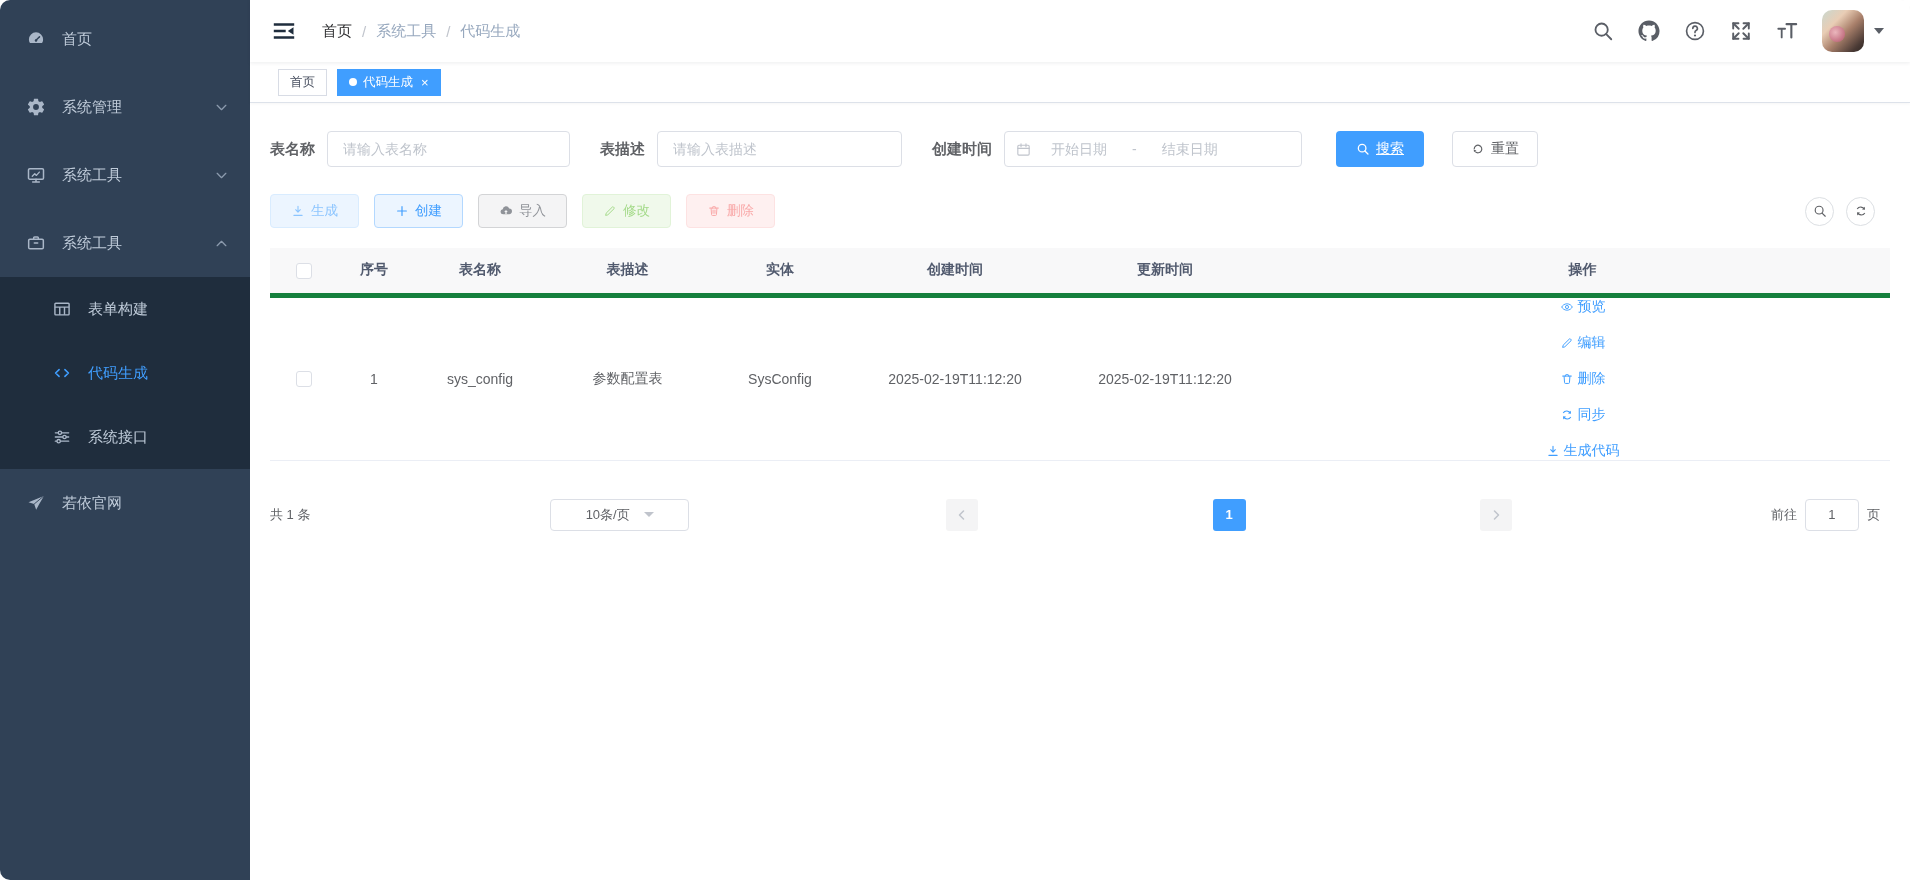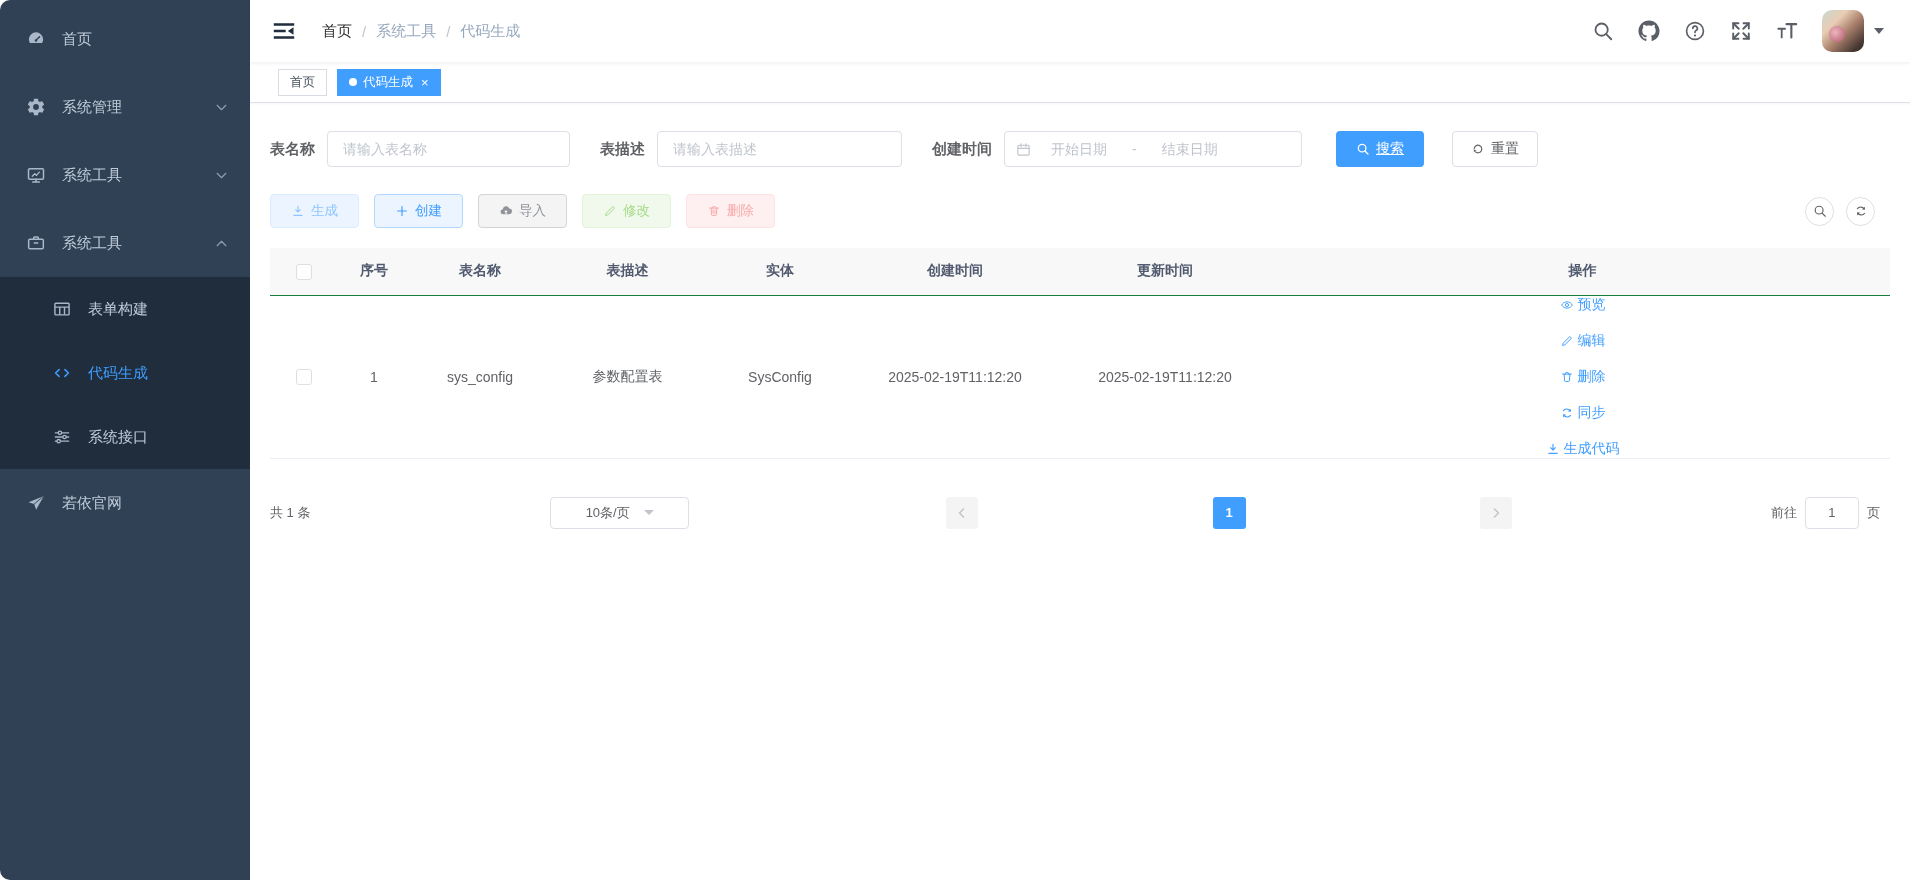--- a/index.html
+++ b/index.html
@@ -77,21 +77,21 @@
   .tbtn.disabled-primary { background:#ecf5ff; border-color:#d9ecff; color:#8cc5ff; cursor:not-allowed; }
   .tbtn.info-plain { background:#f4f4f5; border-color:#d3d4d6; color:#909399; }
   .tbtn.disabled-success { background:#f0f9eb; border-color:#e1f3d8; color:#a4da89; cursor:not-allowed; }
   .tbtn.disabled-danger { background:#fef0f0; border-color:#fde2e2; color:#f9a7a7; cursor:not-allowed; }
   .tool-right { margin-left:auto; display:flex; gap:12px; margin-right:15px; }
   .circle-btn { width:29px; height:29px; border-radius:50%; border:1px solid #dcdfe3; background:#fff; color:#606266; display:inline-flex; align-items:center; justify-content:center; cursor:pointer; }
   .circle-btn svg { width:14px; height:14px; }
 
   
   table { margin-top:20px; width:100%; border-collapse:collapse; table-layout:fixed; }
-  thead th { height:47px; background:#f8f8f9; color:#515a6e; font-size:14px; font-weight:bold; text-align:center; border-bottom:1px solid #15803d; }
+  thead th { height:47px; background:#f8f8f9; color:#515a6e; font-size:14px; font-weight:bold; text-align:center; border-bottom:5px solid #15803d; }
   tbody td { height:60px; color:#606266; font-size:14px; text-align:center; border-bottom:1px solid #ebeef5; background:#fff; }
   .checkbox { display:inline-block; width:16px; height:16px; border:1px solid #dcdfe6; border-radius:3px; background:#fff; cursor:pointer; vertical-align:middle; }
   .ops { display:flex; justify-content:center; align-items:center; gap:18px;flex-direction:column; }
   .op-link { color:#409eff; font-size:14px; display:inline-flex; align-items:center; gap:4px; cursor:pointer; }
   .op-link svg { width:14px; height:14px; }
 
   
   .pagination { margin-top:38px; display:flex; justify-content:space-between; align-items:center; padding-right:10px; font-size:13px; color:#606266; }
   .pg-total { margin-right:18px; }
   .pg-size { width:139px; height:32px; border:1px solid #dcdfe6; border-radius:4px; display:flex; align-items:center; justify-content:center; gap:14px; cursor:pointer; margin-right:26px; }

